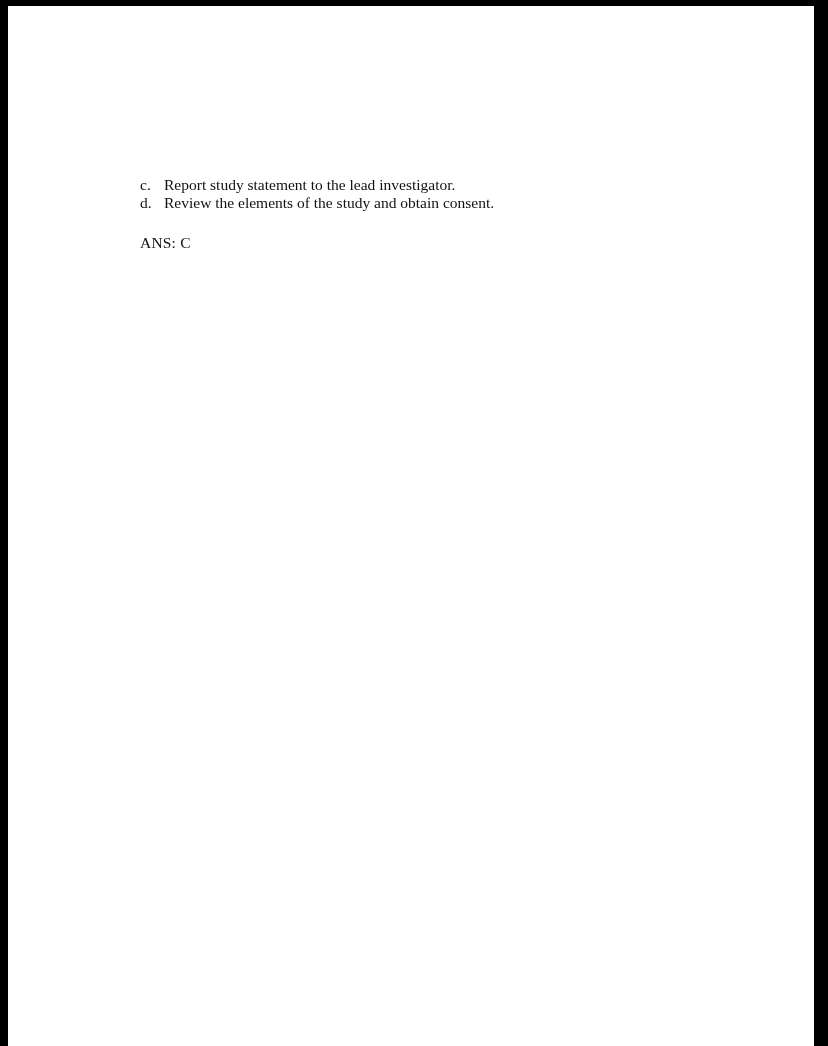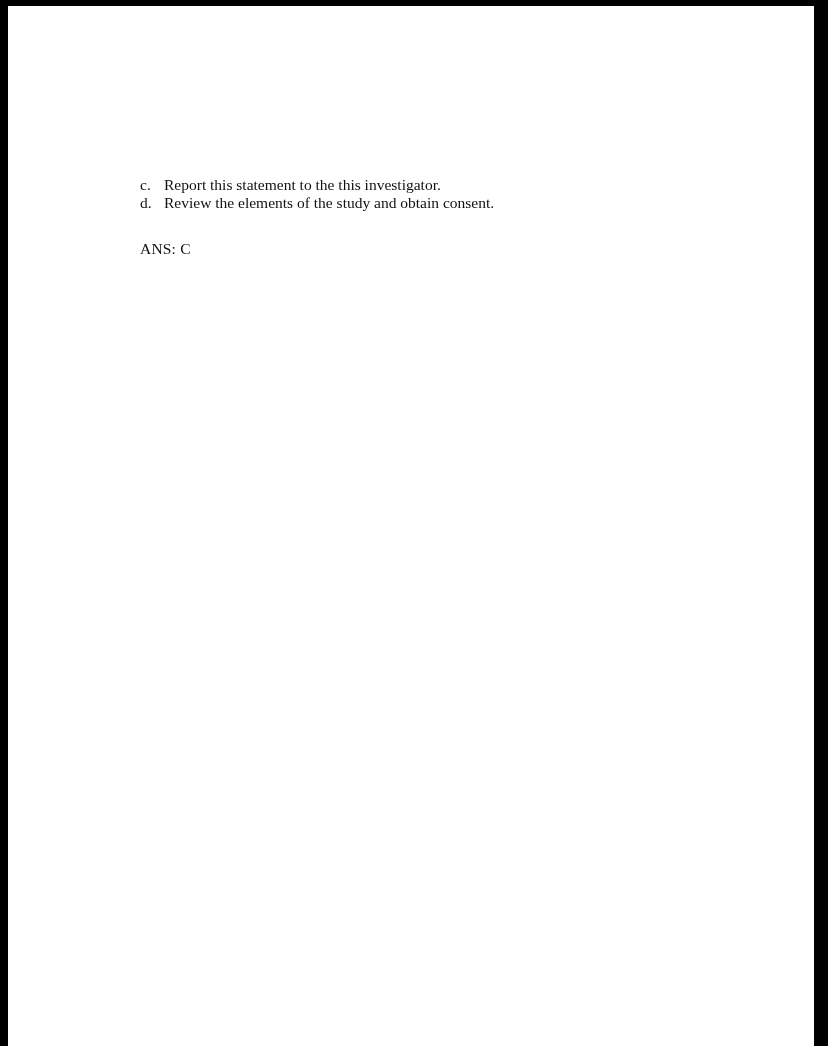--- a/index.html
+++ b/index.html
@@ -39,38 +39,38 @@
   }
   .choice .marker {
     width: 24px;
     flex: 0 0 24px;
     text-align: left;
   }
   .choice .text {
     flex: 1 1 auto;
   }
   .answer {
-    margin-top: 28px;
+    margin-top: 22px;
     font-size: 15.5px;
     line-height: 18px;
     color: #111111;
     letter-spacing: 0.2px;
   }
 </style>
 </head>
 <body>
 
 <div class="page">
   <div class="content">
 
     <div class="choices">
 
       <div class="choice">
         <span class="marker">c.</span>
-        <span class="text">Report this statement to the this investigator.</span>
+        <span class="text">Report study statement to the lead investigator.</span>
       </div>
 
       <div class="choice">
         <span class="marker">d.</span>
         <span class="text">Review the elements of the study and obtain consent.</span>
       </div>
 
     </div>
 
     <div class="answer">ANS: C</div>

